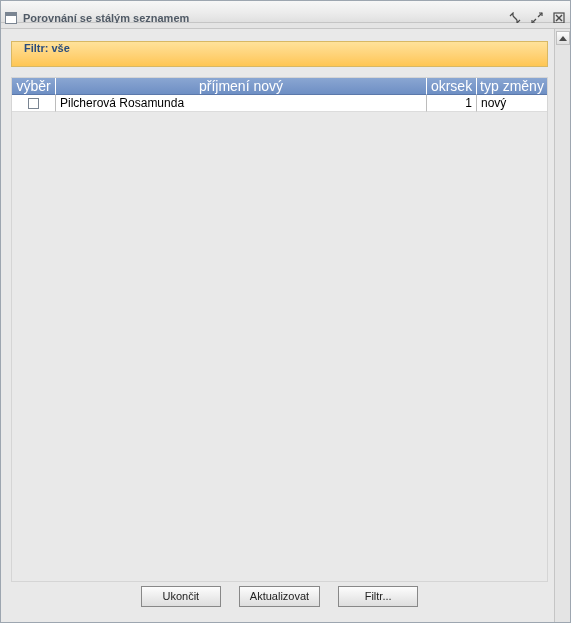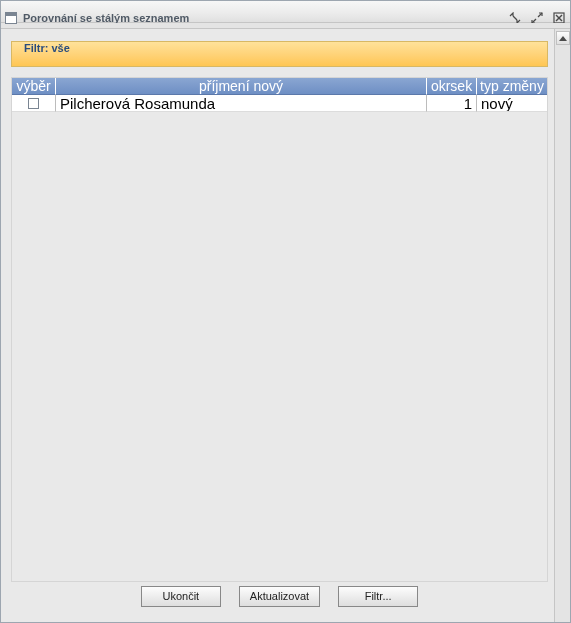--- a/index.html
+++ b/index.html
@@ -132,21 +132,21 @@
   .col-vyber  { width: 44px; }
   .col-jmeno  { flex: 1; }
   .col-okrsek { width: 50px; }
   .col-typ    { width: 70px; }
 
   .grid-body { flex: 1; background: #e9e9e9; }
   .grid-row {
     display: flex;
     height: 17px;
     background: #fff;
-    font-size: 15px;
+    font-size: 12px;
   }
   .grid-row .cell {
     border-right: 1px solid #bcbcbc;
     border-bottom: 1px solid #dcdcdc;
     display: flex; align-items: center;
     padding: 0 4px;
     overflow: hidden; white-space: nowrap;
   }
   .grid-row .cell:last-child { border-right: none; }
   .grid-row .cell.num { justify-content: flex-end; }

